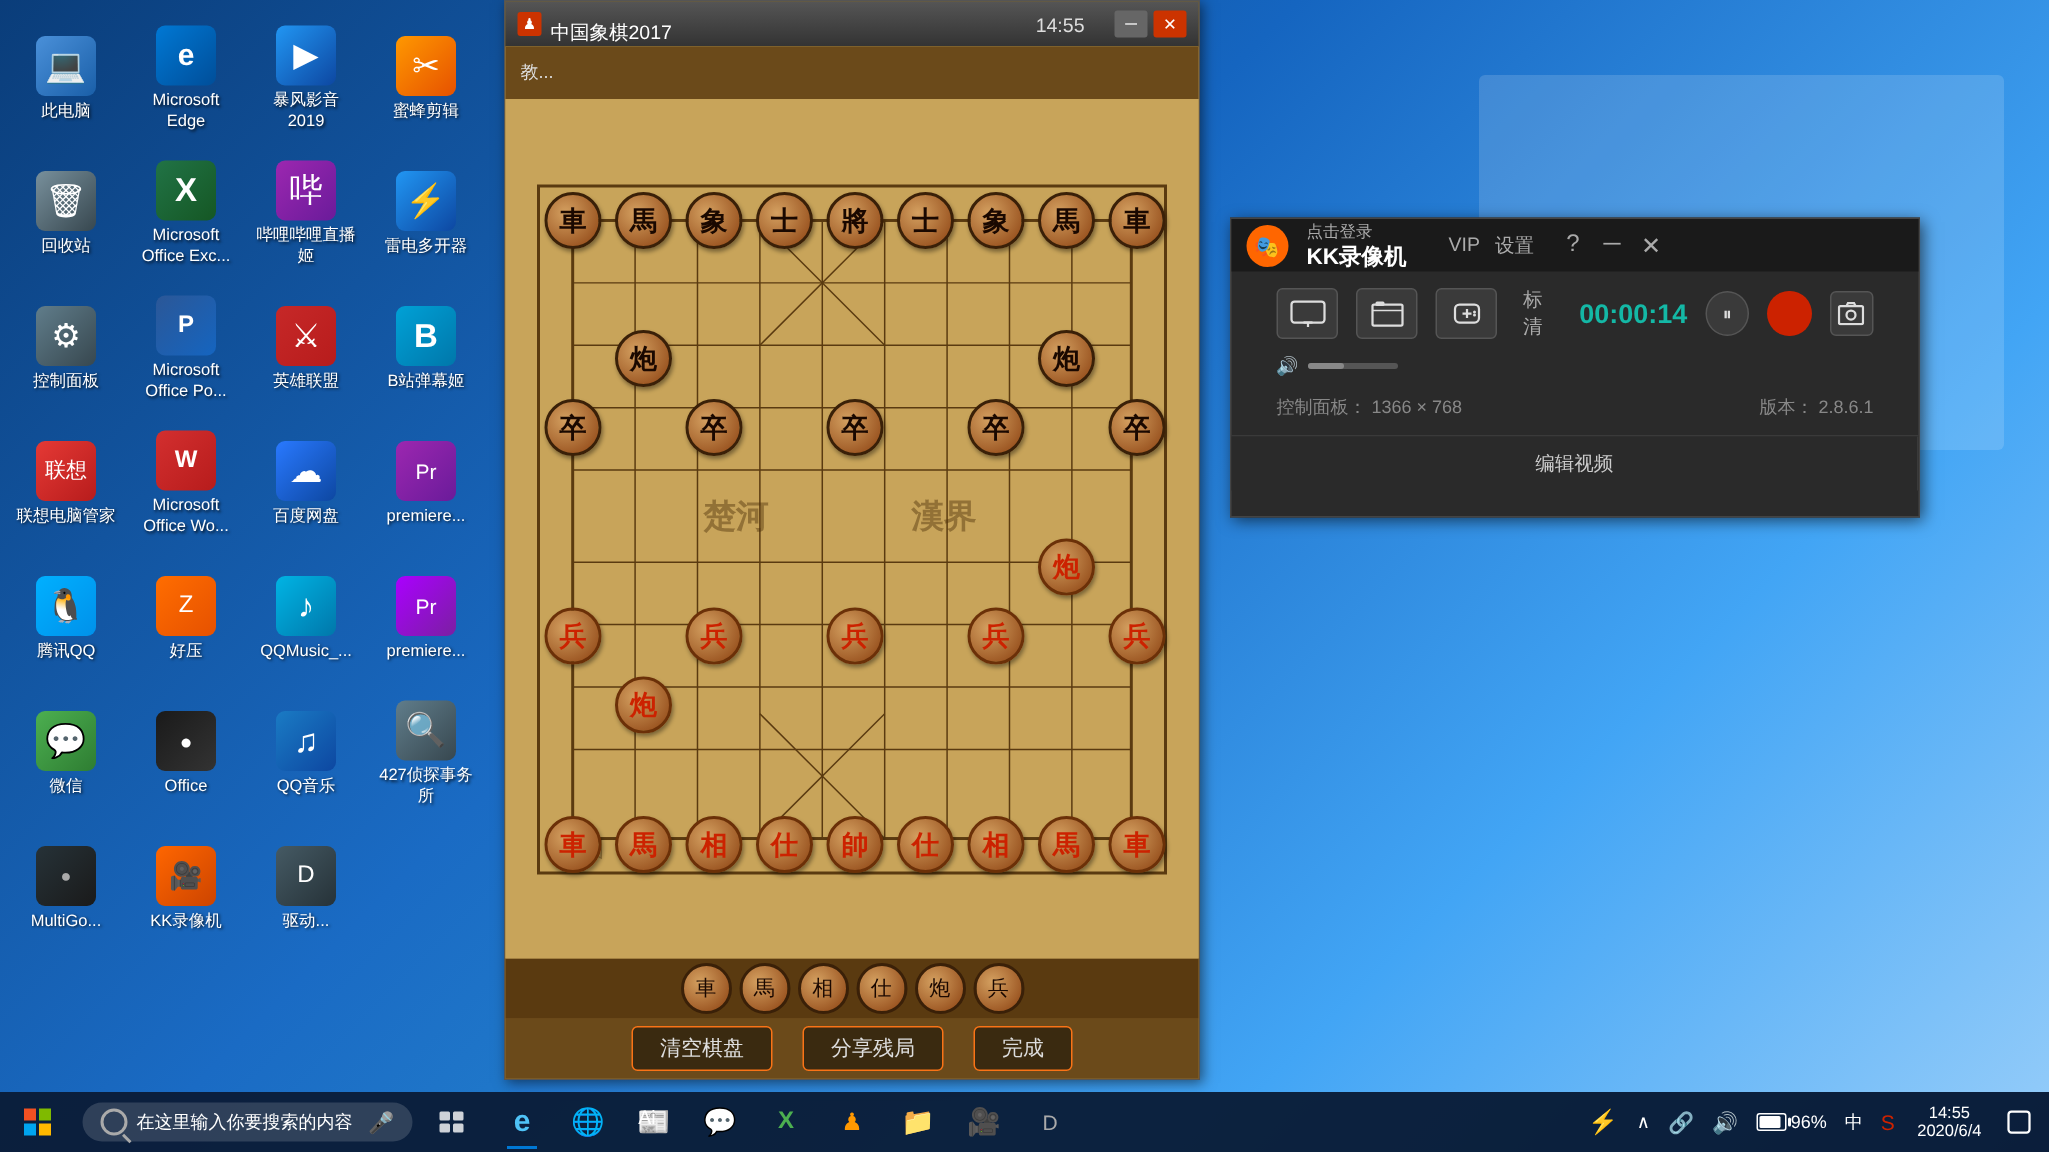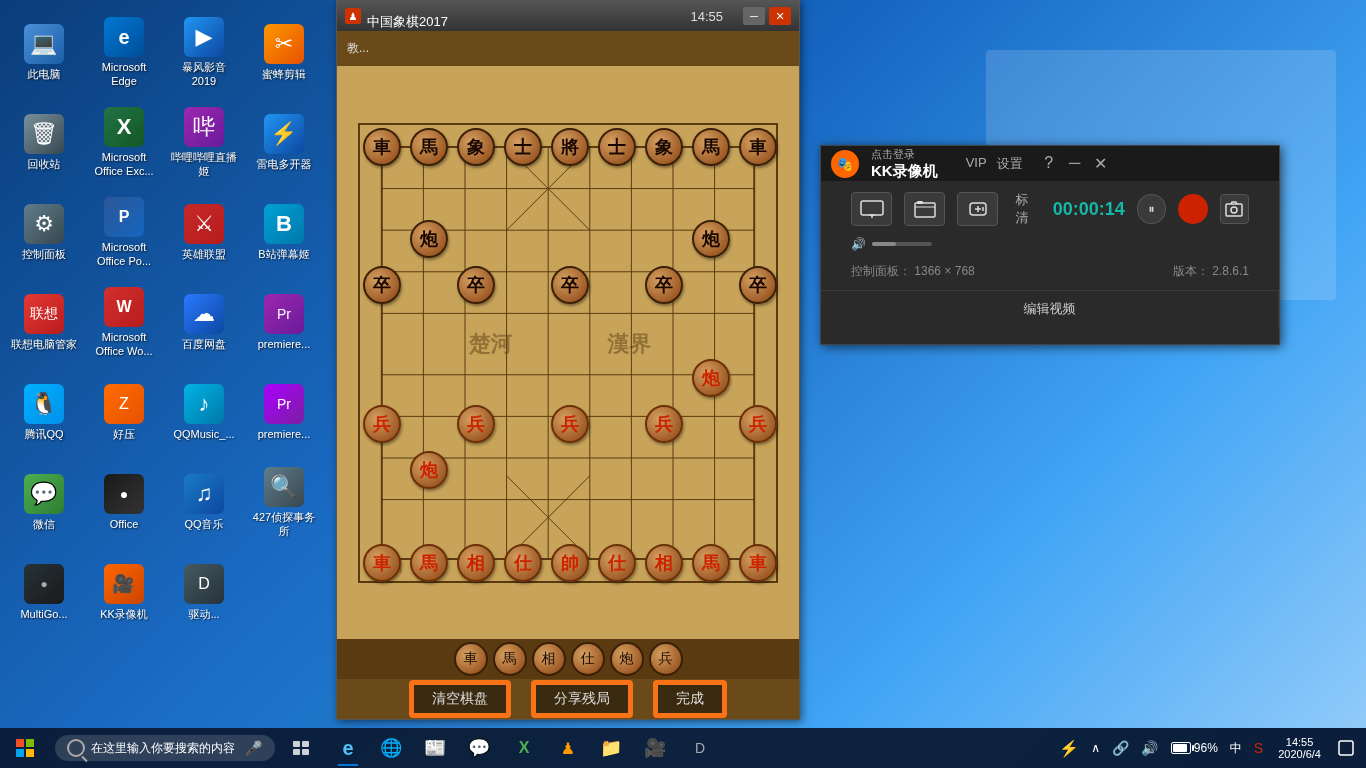--- a/index.html
+++ b/index.html
@@ -243,21 +243,21 @@
       display: flex;
       align-items: center;
       justify-content: center;
       gap: 20px;
       background: #6b4a1a;
     }
 
     .chess-action-btn {
       background: #3a2a10;
       color: #ddd;
-      border: 5px solid #f97316;
+      border: 1px solid #f97316;
       padding: 5px 18px;
       border-radius: 4px;
       font-size: 14px;
       cursor: pointer;
       font-family: 'Microsoft YaHei', Arial, sans-serif;
     }
 
     
     .kk-window {
       position: absolute;

